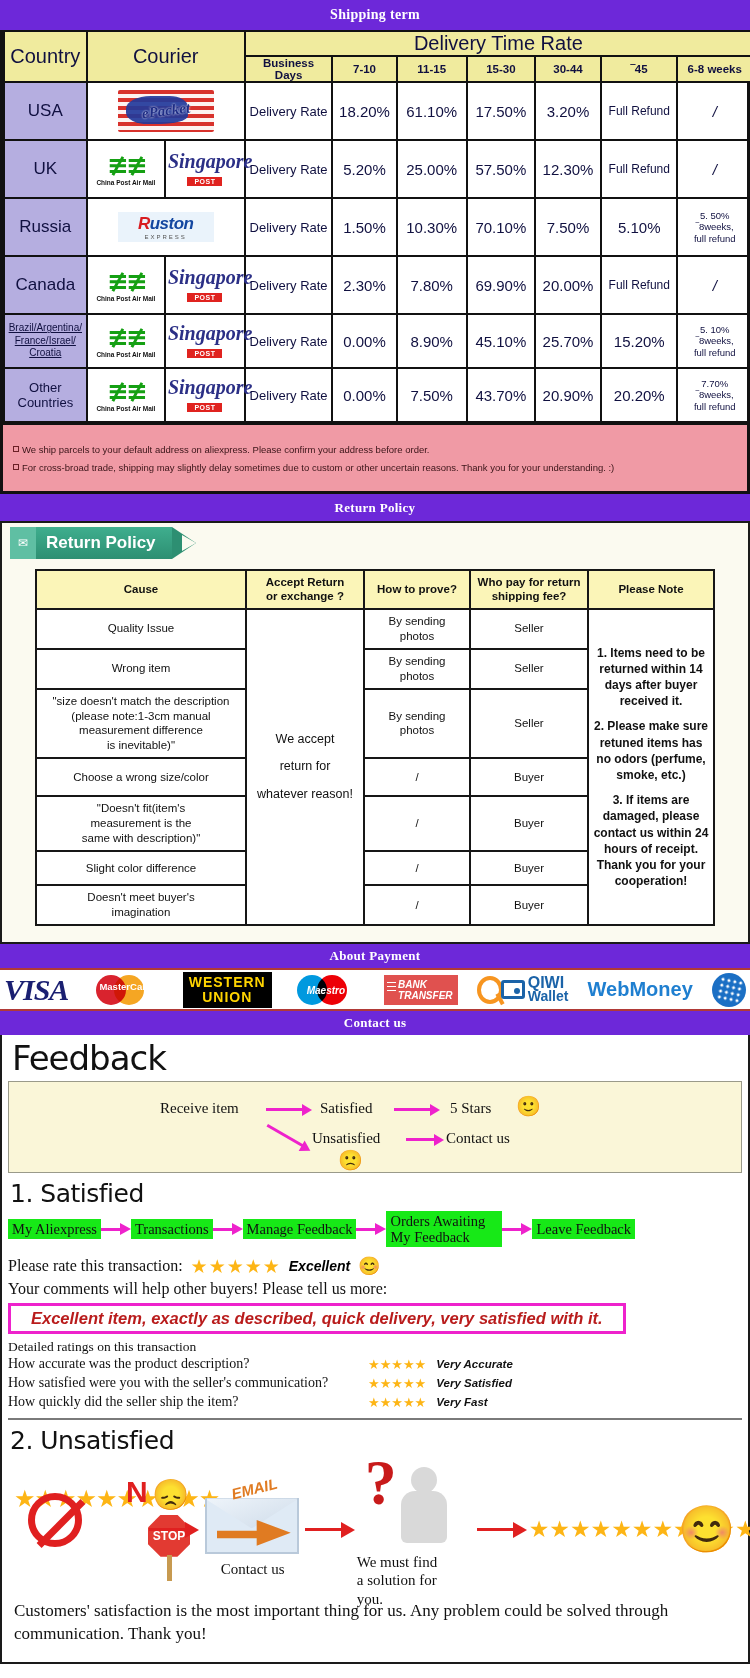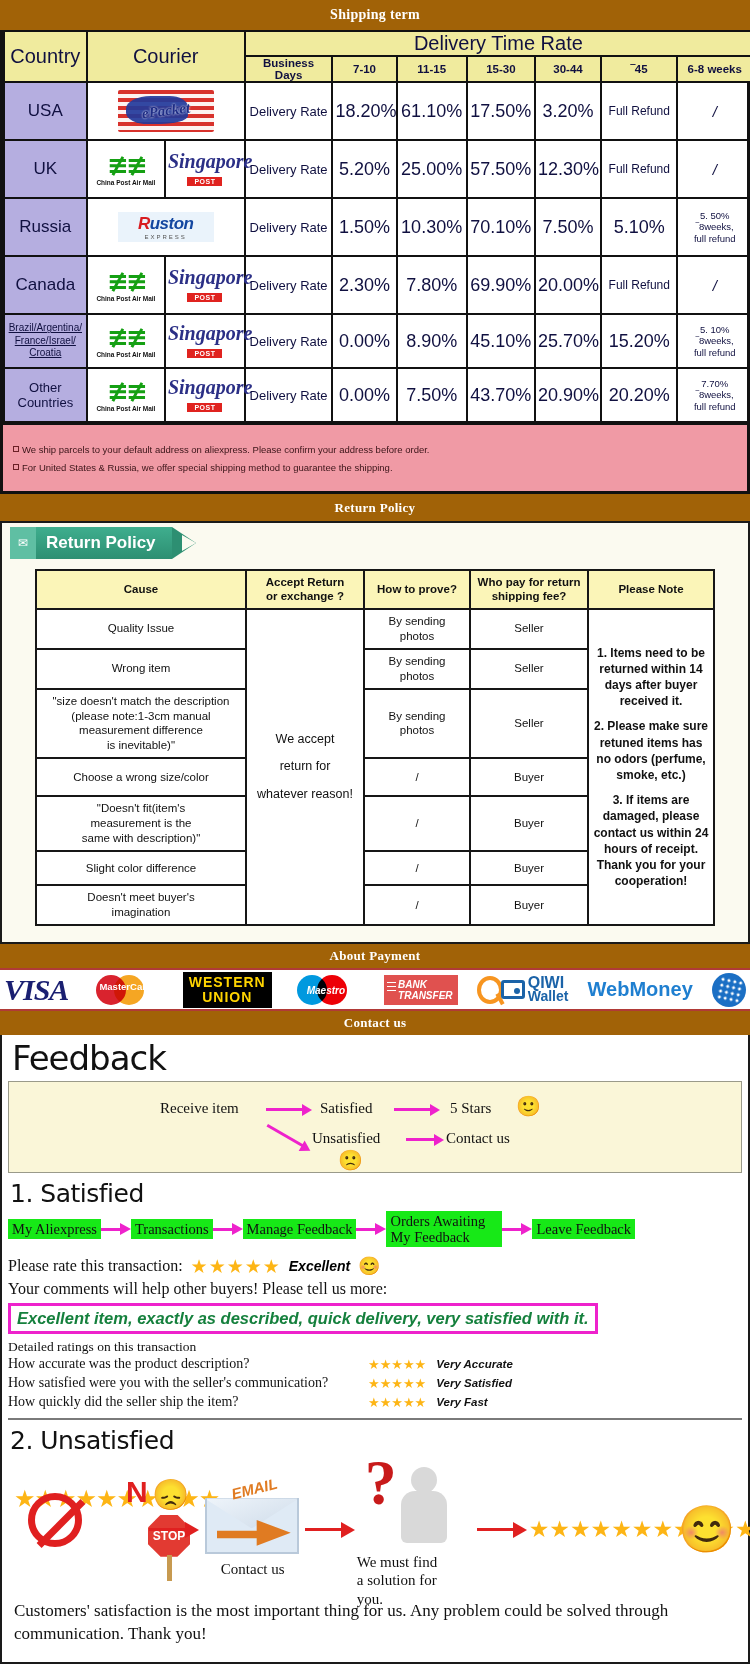--- a/index.html
+++ b/index.html
@@ -7,21 +7,21 @@
   body {
     width:750px; height:1678px;
     background:#ffffff;
     font-family:"Liberation Sans", sans-serif;
     overflow:hidden;
   }
   .page { width:750px; height:1678px; position:relative; }
 
   
   .banner {
-    background:#a16207;
+    background:#6d28d9;
     color:#ffffff;
     text-align:center;
     font-weight:bold;
     font-family:"Liberation Serif", serif;
     letter-spacing:.3px;
     display:flex; align-items:center; justify-content:center;
   }
   .banner-ship   { height:30px; font-size:14px; }
   .banner-return { height:27px; font-size:13px; }
   .banner-pay    { height:24px; font-size:13px; }
@@ -35,21 +35,21 @@
     border:2px solid #111; padding:0 2px; text-align:center; vertical-align:middle;
     color:#101040;
   }
   .hd { background:#f0eb9e; font-weight:normal; }
   .hd-big { font-size:20px; color:#20204f; }
   .hd-sub { font-size:11.5px; font-weight:bold; color:#20204f; height:22px; }
   .ctry { background:#b5aee0; font-size:17px; color:#20204f; }
   .ctry-sm { font-size:10px; line-height:1.25; text-align:left; padding-left:4px; color:#20204f;text-decoration:underline; }
   .ctry-md { font-size:13px; }
   .rate-lbl { font-size:13px; color:#111; }
-  .pct { font-size:18px; color:#111; font-family:"Liberation Sans", sans-serif; }
+  .pct { font-size:15px; color:#111; font-family:"Liberation Sans", sans-serif; }
   .pct-sm { font-size:12px; color:#111; }
   .pct-note { font-size:9.5px; line-height:1.22; color:#111; }
   .slash { font-size:15px; color:#888; font-style:italic; }
   .logo-cell { background:#fff; padding:1px; }
 
   
   .logo-box { display:flex; align-items:center; justify-content:center; height:100%; }
   .epacket {
     width:96px;height:42px;border-radius:2px;position:relative;overflow:hidden;
     background:repeating-linear-gradient(180deg,#d8322c 0 4px,#fdf2f0 4px 8px);
@@ -183,22 +183,22 @@
               border-top:6px solid transparent;border-bottom:6px solid transparent;
               border-left:11px solid #ee22cc; }
 
   .rate-line { display:flex; align-items:center; font-family:"Liberation Serif", serif;
                font-size:16px; color:#111; margin:4px 0 2px; gap:8px; }
   .stars { color:#fdb515; font-size:19px; letter-spacing:1px; line-height:1; }
   .stars-sm { color:#fdb515; font-size:13px; letter-spacing:0px; line-height:1; }
   .excellent { font-family:"Liberation Sans", sans-serif; font-style:italic; font-weight:bold;
                font-size:14px; color:#000000; }
   .tellmore { font-family:"Liberation Serif", serif; font-size:16px; color:#111; margin:3px 0 5px; }
-  .comment { border:3px solid #ee22cc; padding:3px 6px; font-family:"Liberation Sans", sans-serif;
-             font-style:italic; font-weight:bold; font-size:16.5px; color:#15803d; display:inline-block; }
+  .comment { border:3px solid #ee22cc; padding:3px 20px; font-family:"Liberation Sans", sans-serif;
+             font-style:italic; font-weight:bold; font-size:16.5px; color:#b91c1c; display:inline-block; }
   .det-h { font-family:"Liberation Serif", serif; font-size:13.5px; color:#111; margin-top:5px; }
   .det-row { display:flex; align-items:center; font-family:"Liberation Serif", serif;
              font-size:14px; color:#111; line-height:1.35; }
   .det-row .q { width:360px; }
   .det-row .lab { font-family:"Liberation Sans", sans-serif; font-style:italic; font-weight:bold;
                   font-size:11.5px; margin-left:10px; }
   .hr2 { border-top:2px solid #7a7a7a; margin:6px 0 2px; }
 
   
   .uns-row { display:flex; align-items:center; justify-content:space-between;
@@ -426,21 +426,21 @@
       <td class="pct-note" style="white-space:pre-line">7.70%
 ‾8weeks,
 full refund</td>
     </tr>
   </tbody>
       </table>
   </div>
 
   <div class="ship-notes">
     <div><span class="sq"></span><span>We ship parcels to your default address on aliexpress. Please confirm your address before order.</span></div>
-    <div><span class="sq"></span><span>For United States &amp; Russia, we offer special shipping method to guarantee the shipping.</span></div>
+    <div><span class="sq"></span><span>For cross-broad trade, shipping may slightly delay sometimes due to custom or other uncertain reasons. Thank you for your understanding. :)</span></div>
   </div>
 
   <div class="banner banner-return">
     <span>Return Policy</span>
   </div>
 
   <div class="ret-body">
     <div class="ribbon-row">
       <div class="ribbon">
         <div class="ic">✉</div>

